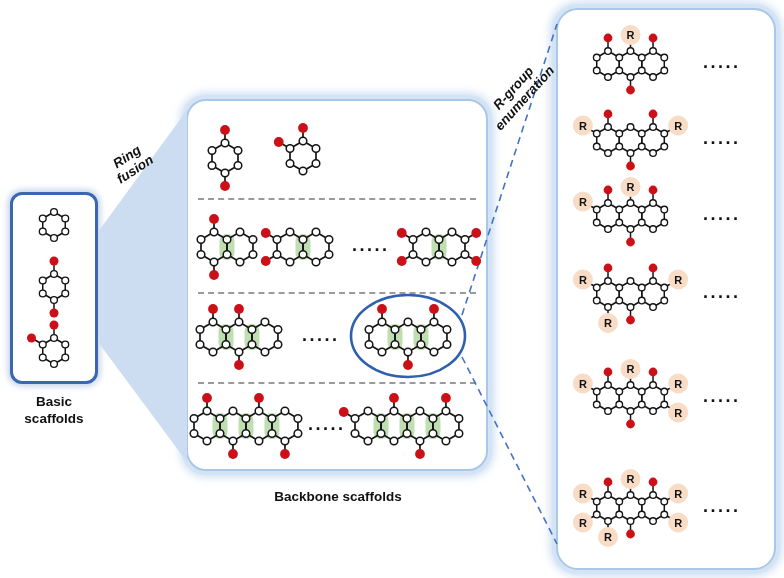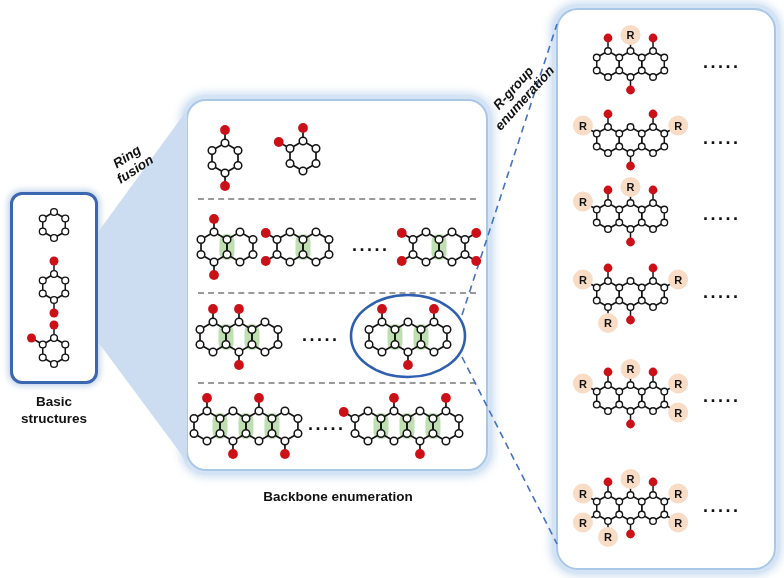--- a/index.html
+++ b/index.html
@@ -715,22 +715,22 @@
         <text x="582.8852632902513" y="526.5" text-anchor="middle" font-size="11" font-weight="bold" fill="#111" font-family="&quot;Liberation Sans&quot;, sans-serif">R</text>
         <circle cx="608" cy="537" r="10" fill="#f8dcc6"></circle>
         <text x="608" y="541" text-anchor="middle" font-size="11" font-weight="bold" fill="#111" font-family="&quot;Liberation Sans&quot;, sans-serif">R</text>
         <circle cx="678.1480577065396" cy="522.5" r="10" fill="#f8dcc6"></circle>
         <text x="678.1480577065396" y="526.5" text-anchor="middle" font-size="11" font-weight="bold" fill="#111" font-family="&quot;Liberation Sans&quot;, sans-serif">R</text>
       </g>
     </g>
   <ellipse id="selection-ellipse" cx="408" cy="336" rx="57" ry="41" fill="none" stroke-width="2.6" stroke="#2f5fae"></ellipse>
 </svg>
 
-<div class="caption" id="basic-label">Basic structures</div>
-<div class="caption" id="backbone-label">Backbone enumeration</div>
+<div class="caption" id="basic-label">Basic scaffolds</div>
+<div class="caption" id="backbone-label">Backbone scaffolds</div>
 <div class="caption" id="ringfusion-label">Ring fusion</div>
 <div class="caption" id="rgroup-label">R-group enumeration</div>
 
 <div class="dots" style="left:352px; top:235px;">.....</div>
 <div class="dots" style="left:302px; top:325px;">.....</div>
 <div class="dots" style="left:308px; top:414px;">.....</div>
 
 <div class="dots" style="left:703px; top:52px;">.....</div>
 <div class="dots" style="left:703px; top:128px;">.....</div>
 <div class="dots" style="left:703px; top:204px;">.....</div>

